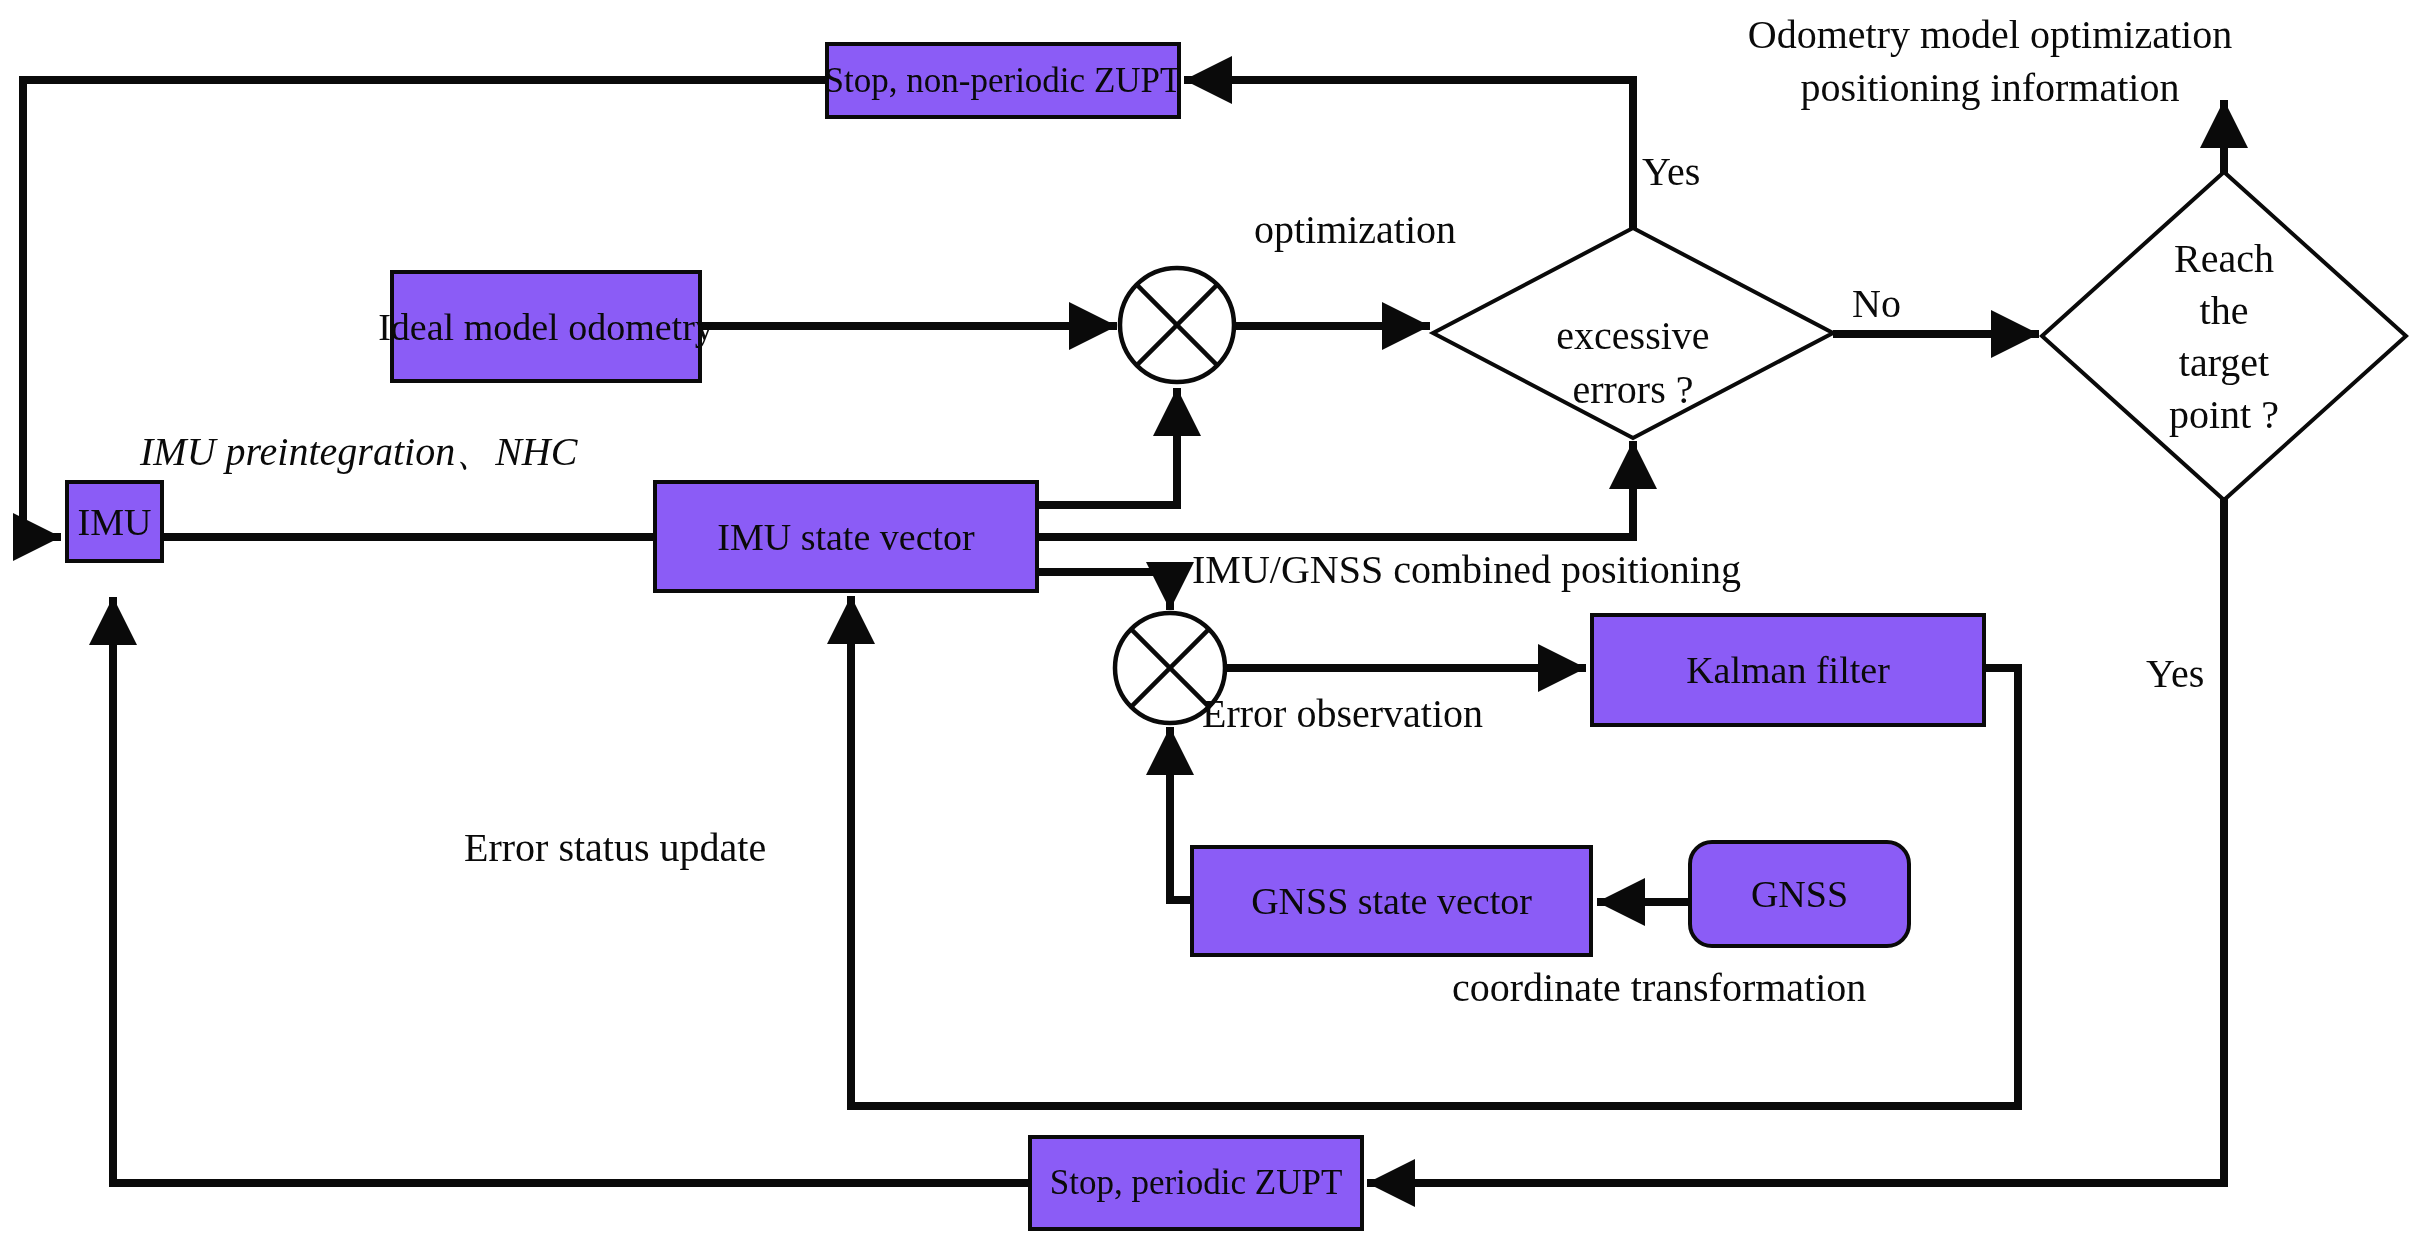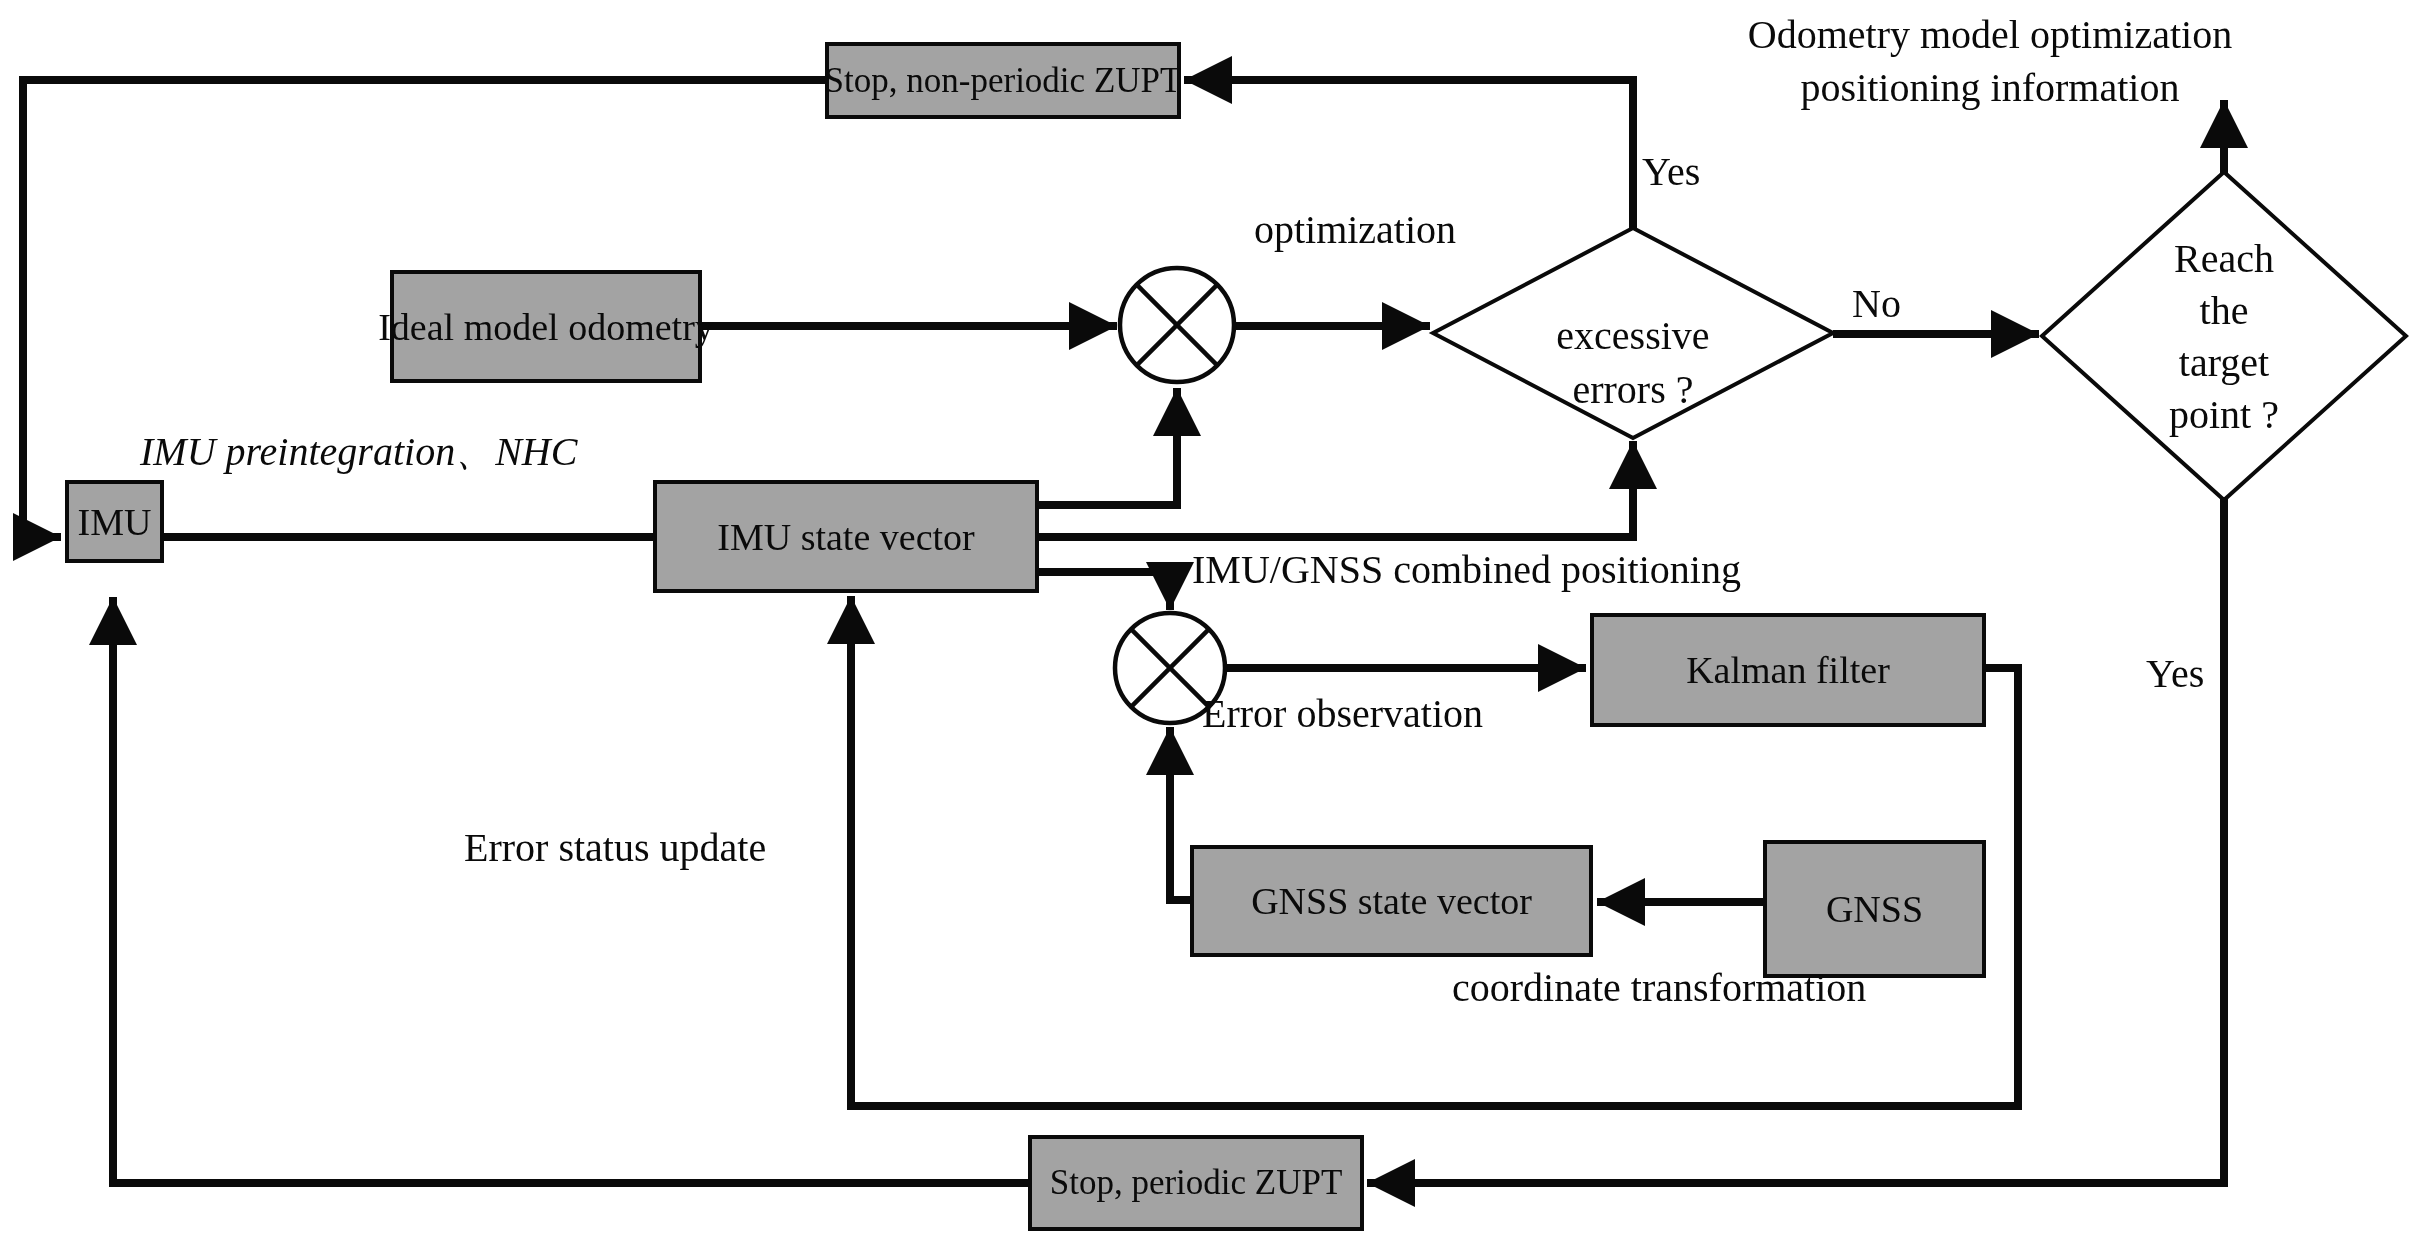--- a/index.html
+++ b/index.html
@@ -3,21 +3,21 @@
 <meta charset="utf-8">
 <style>
   :root { --ink:#0a0a0a; --bg:#ffffff; }
   html,body { margin:0; padding:0; background:var(--bg); }
   #stage {
     position:relative; width:2433px; height:1256px; background:var(--bg);
     font-family:"Liberation Serif","DejaVu Serif",serif; color:var(--ink);
   }
   #wires { position:absolute; left:0; top:0; }
   .box {
-    position:absolute; box-sizing:border-box; background:#a3a3a3;
+    position:absolute; box-sizing:border-box; background:#8b5cf6;
     border:4px solid var(--ink); display:flex; align-items:center; justify-content:center;
     font-size:38px; text-align:right; white-space:nowrap; z-index:3;
   }
   .box.small-font { font-size:35px; }
   .lbl { position:absolute; font-size:40px; white-space:nowrap; z-index:4; }
   .lbl.center { text-align:center; white-space:normal; }
   .diamond-text { position:absolute; text-align:center; z-index:4; font-size:40px; }
   .diamond-text div { line-height:54px; }
 </style>
 </head>
@@ -67,21 +67,21 @@
   <div class="box" style="left:390px; top:270px; width:312px; height:113px;">Ideal model odometry</div>
 
   <div class="box" style="left:65px; top:480px; width:99px; height:83px;">IMU</div>
 
   <div class="box" style="left:653px; top:480px; width:386px; height:113px;">IMU state vector</div>
 
   <div class="box" style="left:1590px; top:613px; width:396px; height:114px;">Kalman filter</div>
 
   <div class="box" style="left:1190px; top:845px; width:403px; height:112px;">GNSS state vector</div>
 
-  <div class="box" style="left:1763px; top:840px; width:223px; height:138px;">GNSS</div>
+  <div class="box" style="left:1688px; top:840px; width:223px; height:108px;border-radius:24px;">GNSS</div>
 
   <div class="box small-font" style="left:1028px; top:1135px; width:336px; height:96px;">Stop, periodic ZUPT</div>
 
   <div class="diamond-text" style="left:1483px; top:278px; width:300px;margin-top:31px;">
     <div>excessive</div>
     <div>errors ?</div>
   </div>
 
   <div class="diamond-text" style="left:2074px; top:233px; width:300px;">
     <div style="line-height:52px">Reach</div>

